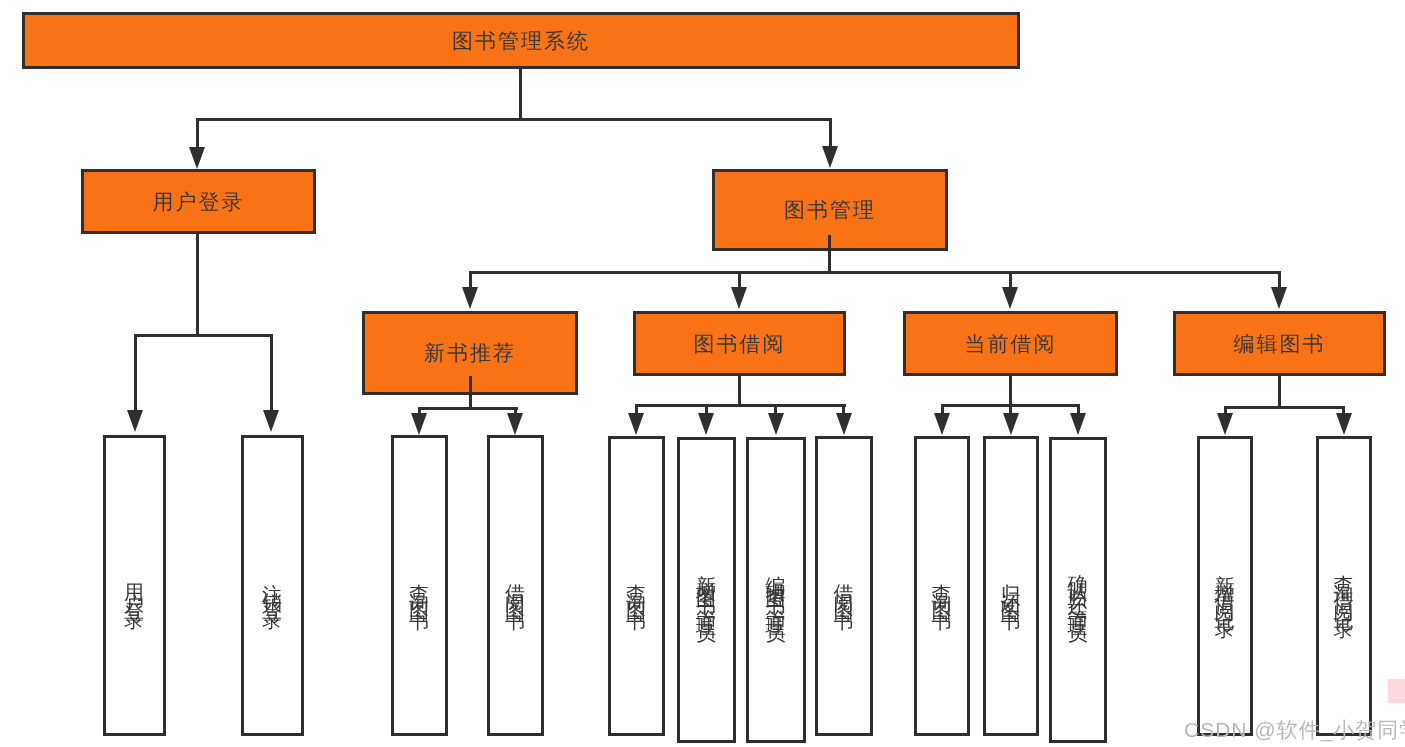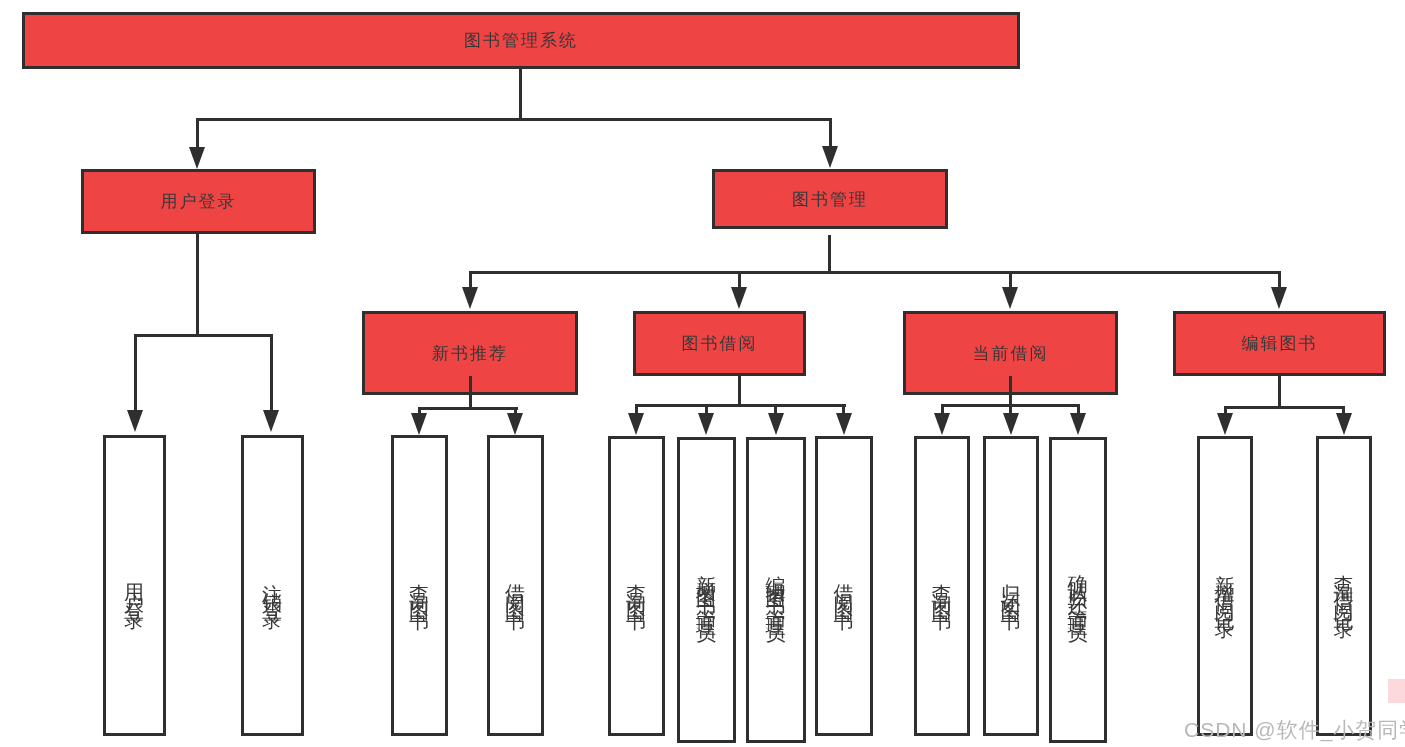--- a/index.html
+++ b/index.html
@@ -9,25 +9,25 @@
     height: 747px;
     background: #ffffff;
     font-family: "Liberation Sans", "DejaVu Sans", sans-serif;
     color: #383838;
     overflow: hidden;
   }
   .box {
     position: absolute;
     box-sizing: border-box;
     border: 3px solid #2f2f2f;
-    background: #ef4444;
+    background: #f97316;
     display: flex;
     align-items: center;
     justify-content: center;
-    font-size: 17px;
+    font-size: 21px;
     letter-spacing: 2px;
     color: #383838;
   }
   .vbox {
     position: absolute;
     box-sizing: border-box;
     border: 3px solid #2f2f2f;
     background: #ffffff;
     display: flex;
     align-items: center;
@@ -77,31 +77,31 @@
 
 <div id="stage">
 
   <div class="box" style="left:22px; top:12px; width:998px; height:57px;">
     <span>图书管理系统</span>
   </div>
 
   <div class="box" style="left:81px; top:169px; width:235px; height:65px;">
     <span>用户登录</span>
   </div>
-  <div class="box" style="left:712px; top:169px; width:236px; height:60px;text-align:right;">
+  <div class="box" style="left:712px; top:169px; width:236px; height:82px;text-align:right;">
     <span>图书管理</span>
   </div>
 
   <div class="box" style="left:362px; top:311px; width:216px; height:84px;">
     <span>新书推荐</span>
   </div>
-  <div class="box" style="left:633px; top:311px; width:173px; height:65px;">
+  <div class="box" style="left:633px; top:311px; width:213px; height:65px;">
     <span>图书借阅</span>
   </div>
-  <div class="box" style="left:903px; top:311px; width:215px; height:84px;">
+  <div class="box" style="left:903px; top:311px; width:215px; height:65px;">
     <span>当前借阅</span>
   </div>
   <div class="box" style="left:1173px; top:311px; width:213px; height:65px;">
     <span>编辑图书</span>
   </div>
 
   <div class="vbox" style="left:103px; top:435px; width:63px; height:301px;">
     <span>用户登录</span>
   </div>
   <div class="vbox" style="left:241px; top:435px; width:63px; height:301px;">

